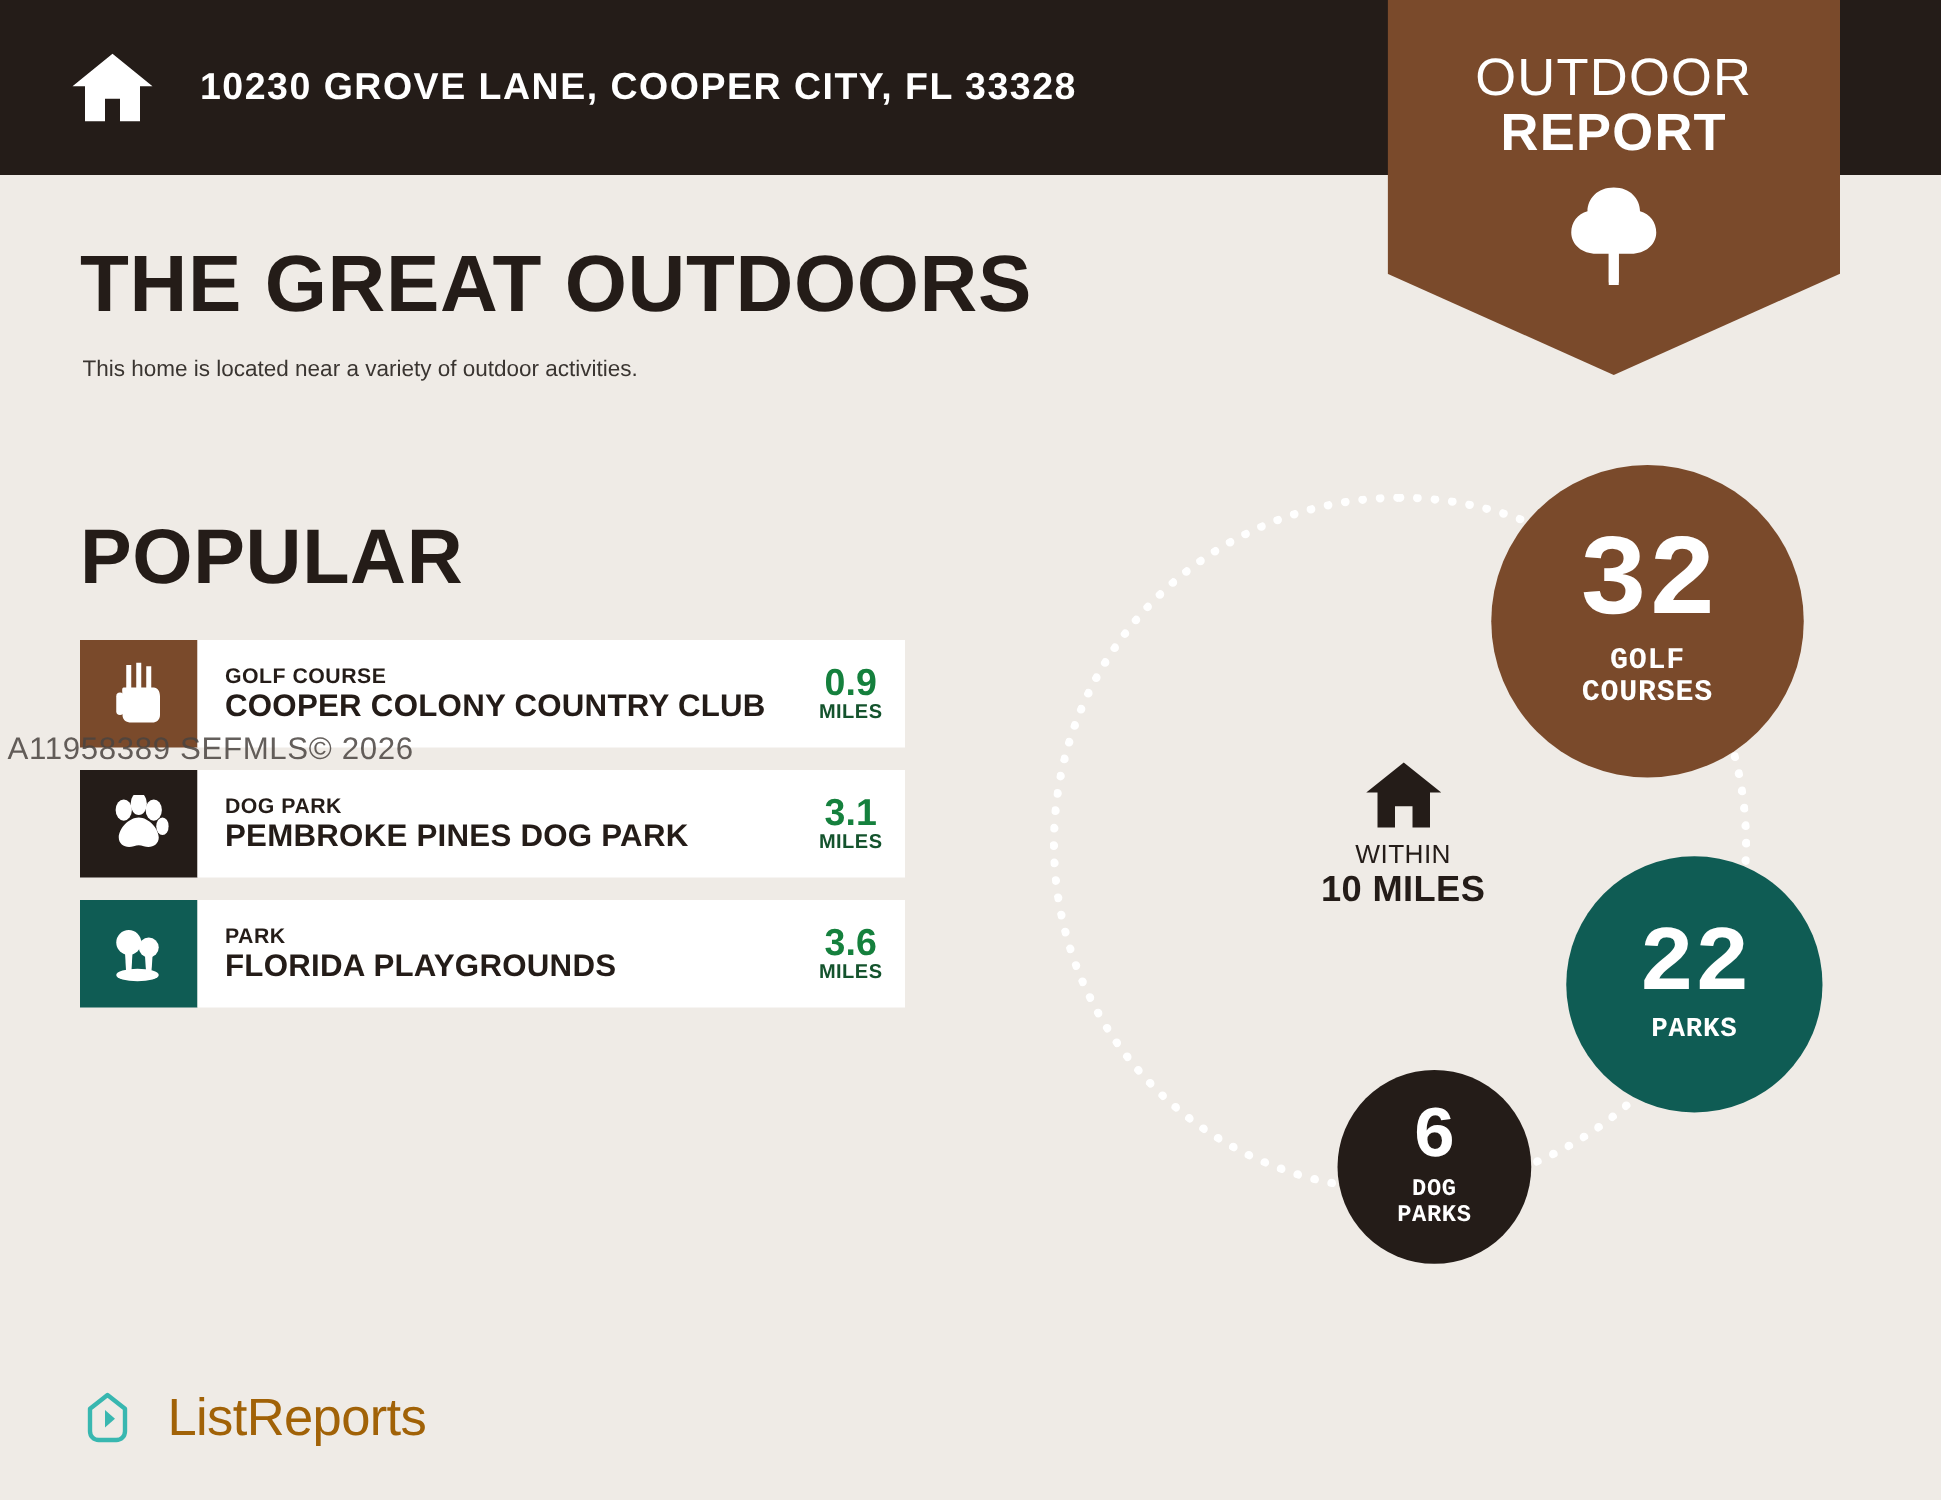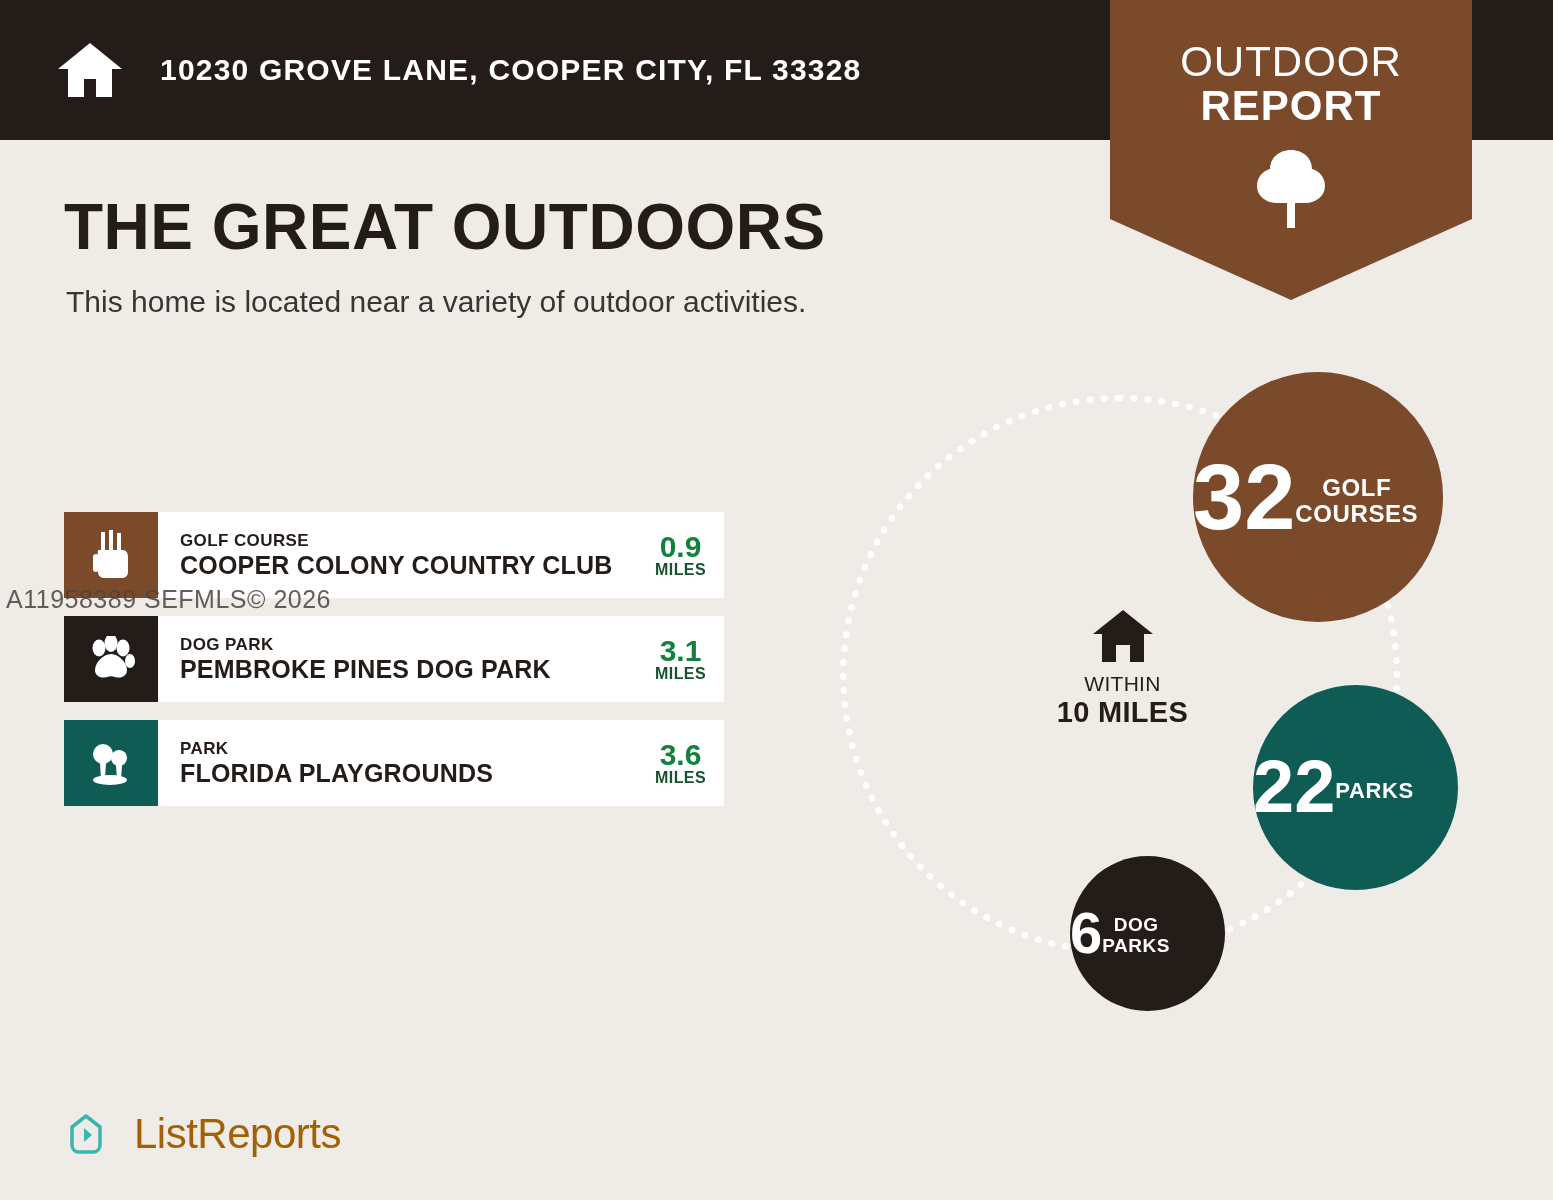--- a/index.html
+++ b/index.html
@@ -69,21 +69,21 @@
 
   
   .title {
     position: absolute; left: 64px; top: 190px;
     font-size: 64px; font-weight: bold;
     color: #241c18;
     letter-spacing: 0.5px;
   }
   .subtitle {
     position: absolute; left: 66px; top: 285px;
-    font-size: 30px; color: #3a3531;
+    font-size: 18px; color: #3a3531;
   }
   .popular-title {
     position: absolute; left: 64px; top: 410px;
     font-size: 62px; font-weight: bold;
     color: #241c18;
     letter-spacing: 0.5px;
   }
 
   
   .list {
@@ -136,24 +136,25 @@
     left: 840px; top: 395px;
     width: 560px; height: 560px;
     border-radius: 50%;
     border: 7px dotted #ffffff;
     z-index: 1;
   }
   .bubble {
     position: absolute;
     border-radius: 50%;
     color: #ffffff;
-    display: flex; flex-direction: row;
-    align-items: center; 
+    display: flex; flex-direction: column;
+    align-items: center; justify-content: center;
     z-index: 3;
     text-align: center;
+    font-family: Liberation Mono, monospace;
   }
   .bubble-golf {
     left: 1193px; top: 372px;
     width: 250px; height: 250px;
     background: #7a4a2b;
   }
   .bubble-golf .num { font-size: 92px; font-weight: bold; line-height: 0.9; }
   .bubble-golf .lbl { font-size: 24px; font-weight: bold; letter-spacing: 0.6px; line-height: 1.1; margin-top: 8px;}
   .bubble-parks {
     left: 1253px; top: 685px;
@@ -237,20 +238,21 @@
     <div class="badge-tree">
       <svg width="86" height="84" viewBox="0 0 86 84">
         <path d="M43 4 C30 4 22 13 22 23 C14 25 9 32 9 40 C9 50 18 57 29 57 L39 57 L39 80 L47 80 L47 57 L57 57 C68 57 77 50 77 40 C77 32 72 25 64 23 C64 13 56 4 43 4 Z" fill="#ffffff"></path>
         <rect x="39" y="48" width="8" height="34" fill="#ffffff"></rect>
       </svg>
     </div>
   </div>
 
   <h1 class="title">THE GREAT OUTDOORS</h1>
   <p class="subtitle">This home is located near a variety of outdoor activities.</p>
+  <h2 class="popular-title">POPULAR</h2>
 
   <div class="list">
 
     <div class="row">
       <div class="row-icon icon-golf">
         <svg width="44" height="50" viewBox="0 0 44 50">
           <rect x="12" y="2" width="4" height="20" fill="#ffffff"></rect>
           <rect x="20" y="0" width="4" height="22" fill="#ffffff"></rect>
           <rect x="28" y="3" width="4" height="19" fill="#ffffff"></rect>
           <path d="M10 20 L34 20 C37 20 39 23 39 27 L39 42 C39 46 36 48 33 48 L16 48 C12 48 9 46 9 42 L9 27 C9 23 8 20 10 20 Z" fill="#ffffff"></path>

